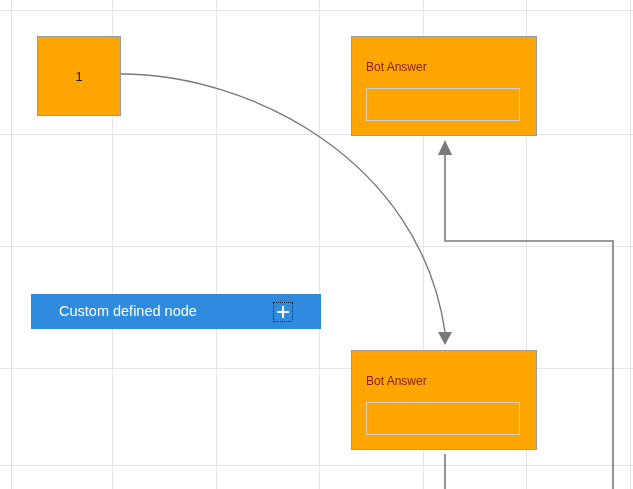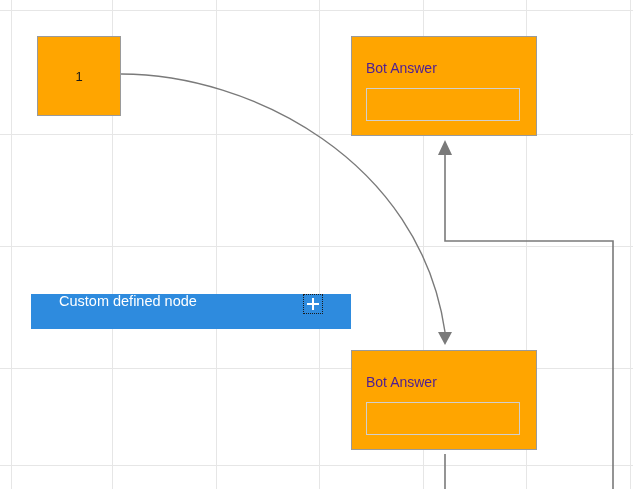--- a/index.html
+++ b/index.html
@@ -64,45 +64,46 @@
   }
   .node-simple-label {
     font-size: 13px;
     color: #1a1a1a;
     line-height: 1;
   }
   .node-title {
     position: absolute;
     left: 14px;
     top: 24px;
-    font-size: 14px;
-    color: #4c1d95;
+    font-size: 12px;
+    color: #7f1d1d;
     line-height: 1;
     white-space: nowrap;
   }
   .node-slot {
     position: absolute;
     left: 14px;
     top: 51px;
     width: 154px;
     height: 33px;
     box-sizing: border-box;
     border: 1px solid #cfcfcf;
     background: transparent;
   }
 
   
   .custom-bar {
     position: absolute;
     left: 31px;
     top: 294px;
-    width: 320px;
+    width: 290px;
     height: 35px;
     background: #2e8bde;
     display: flex;
+    align-items: center;
     box-sizing: border-box;
     padding: 0 0 0 28px;
   }
   .custom-bar-label {
     color: #ffffff;
     font-size: 14.5px;
     line-height: 1;
     flex: 1 1 auto;
     white-space: nowrap;
   }

